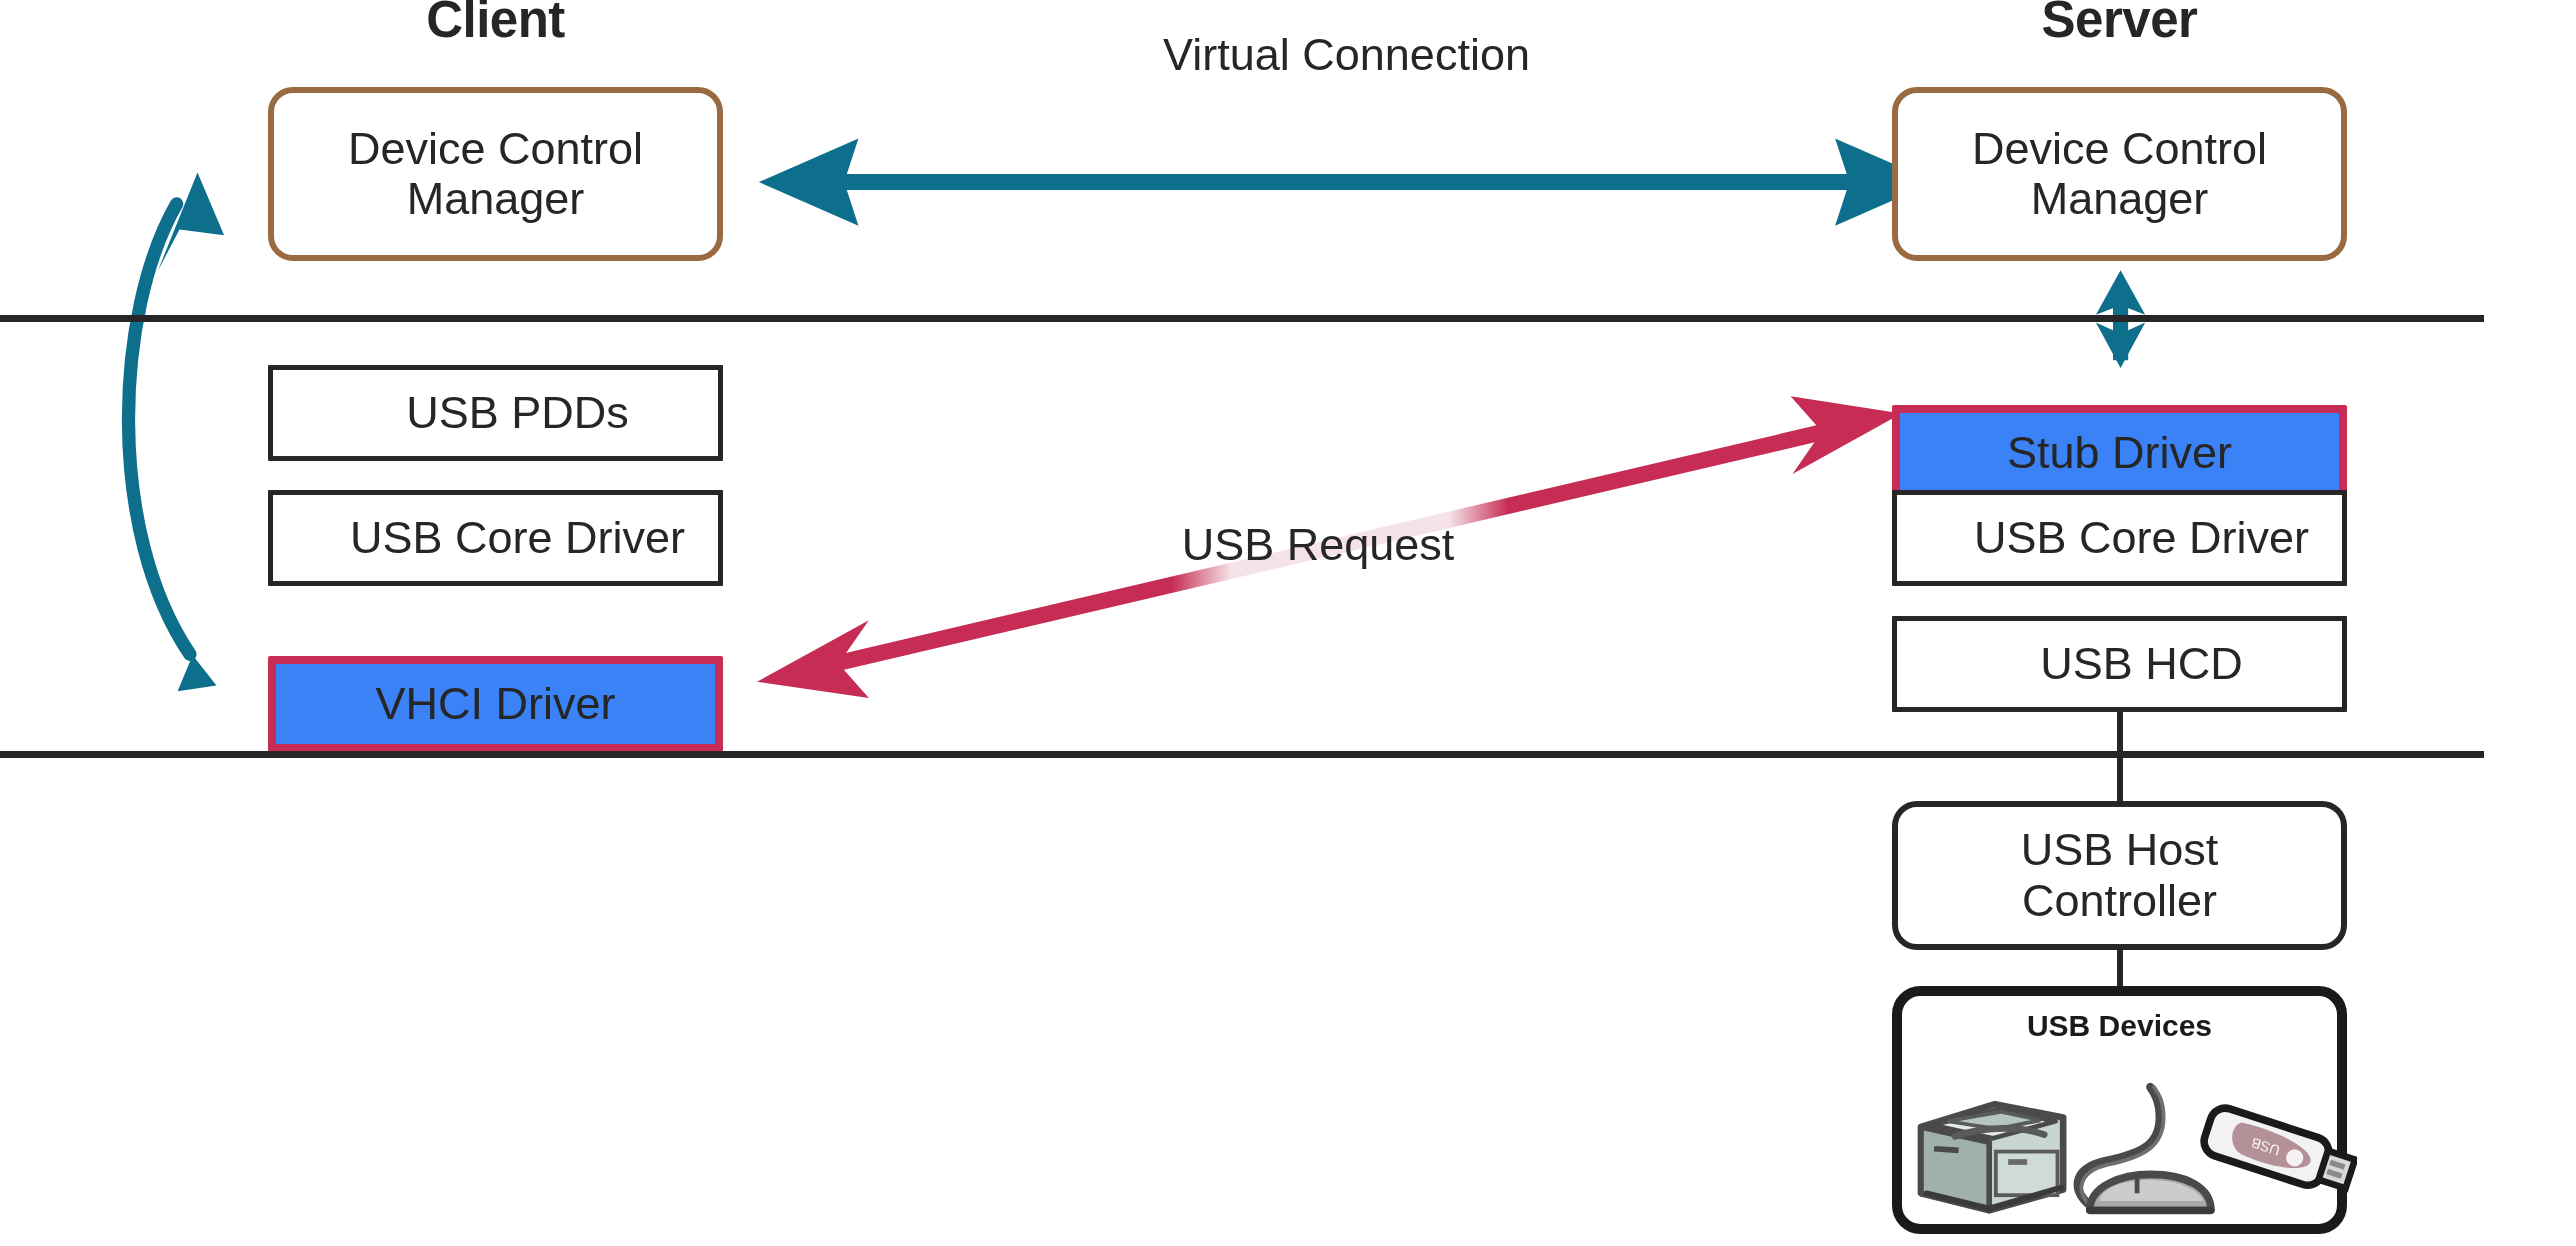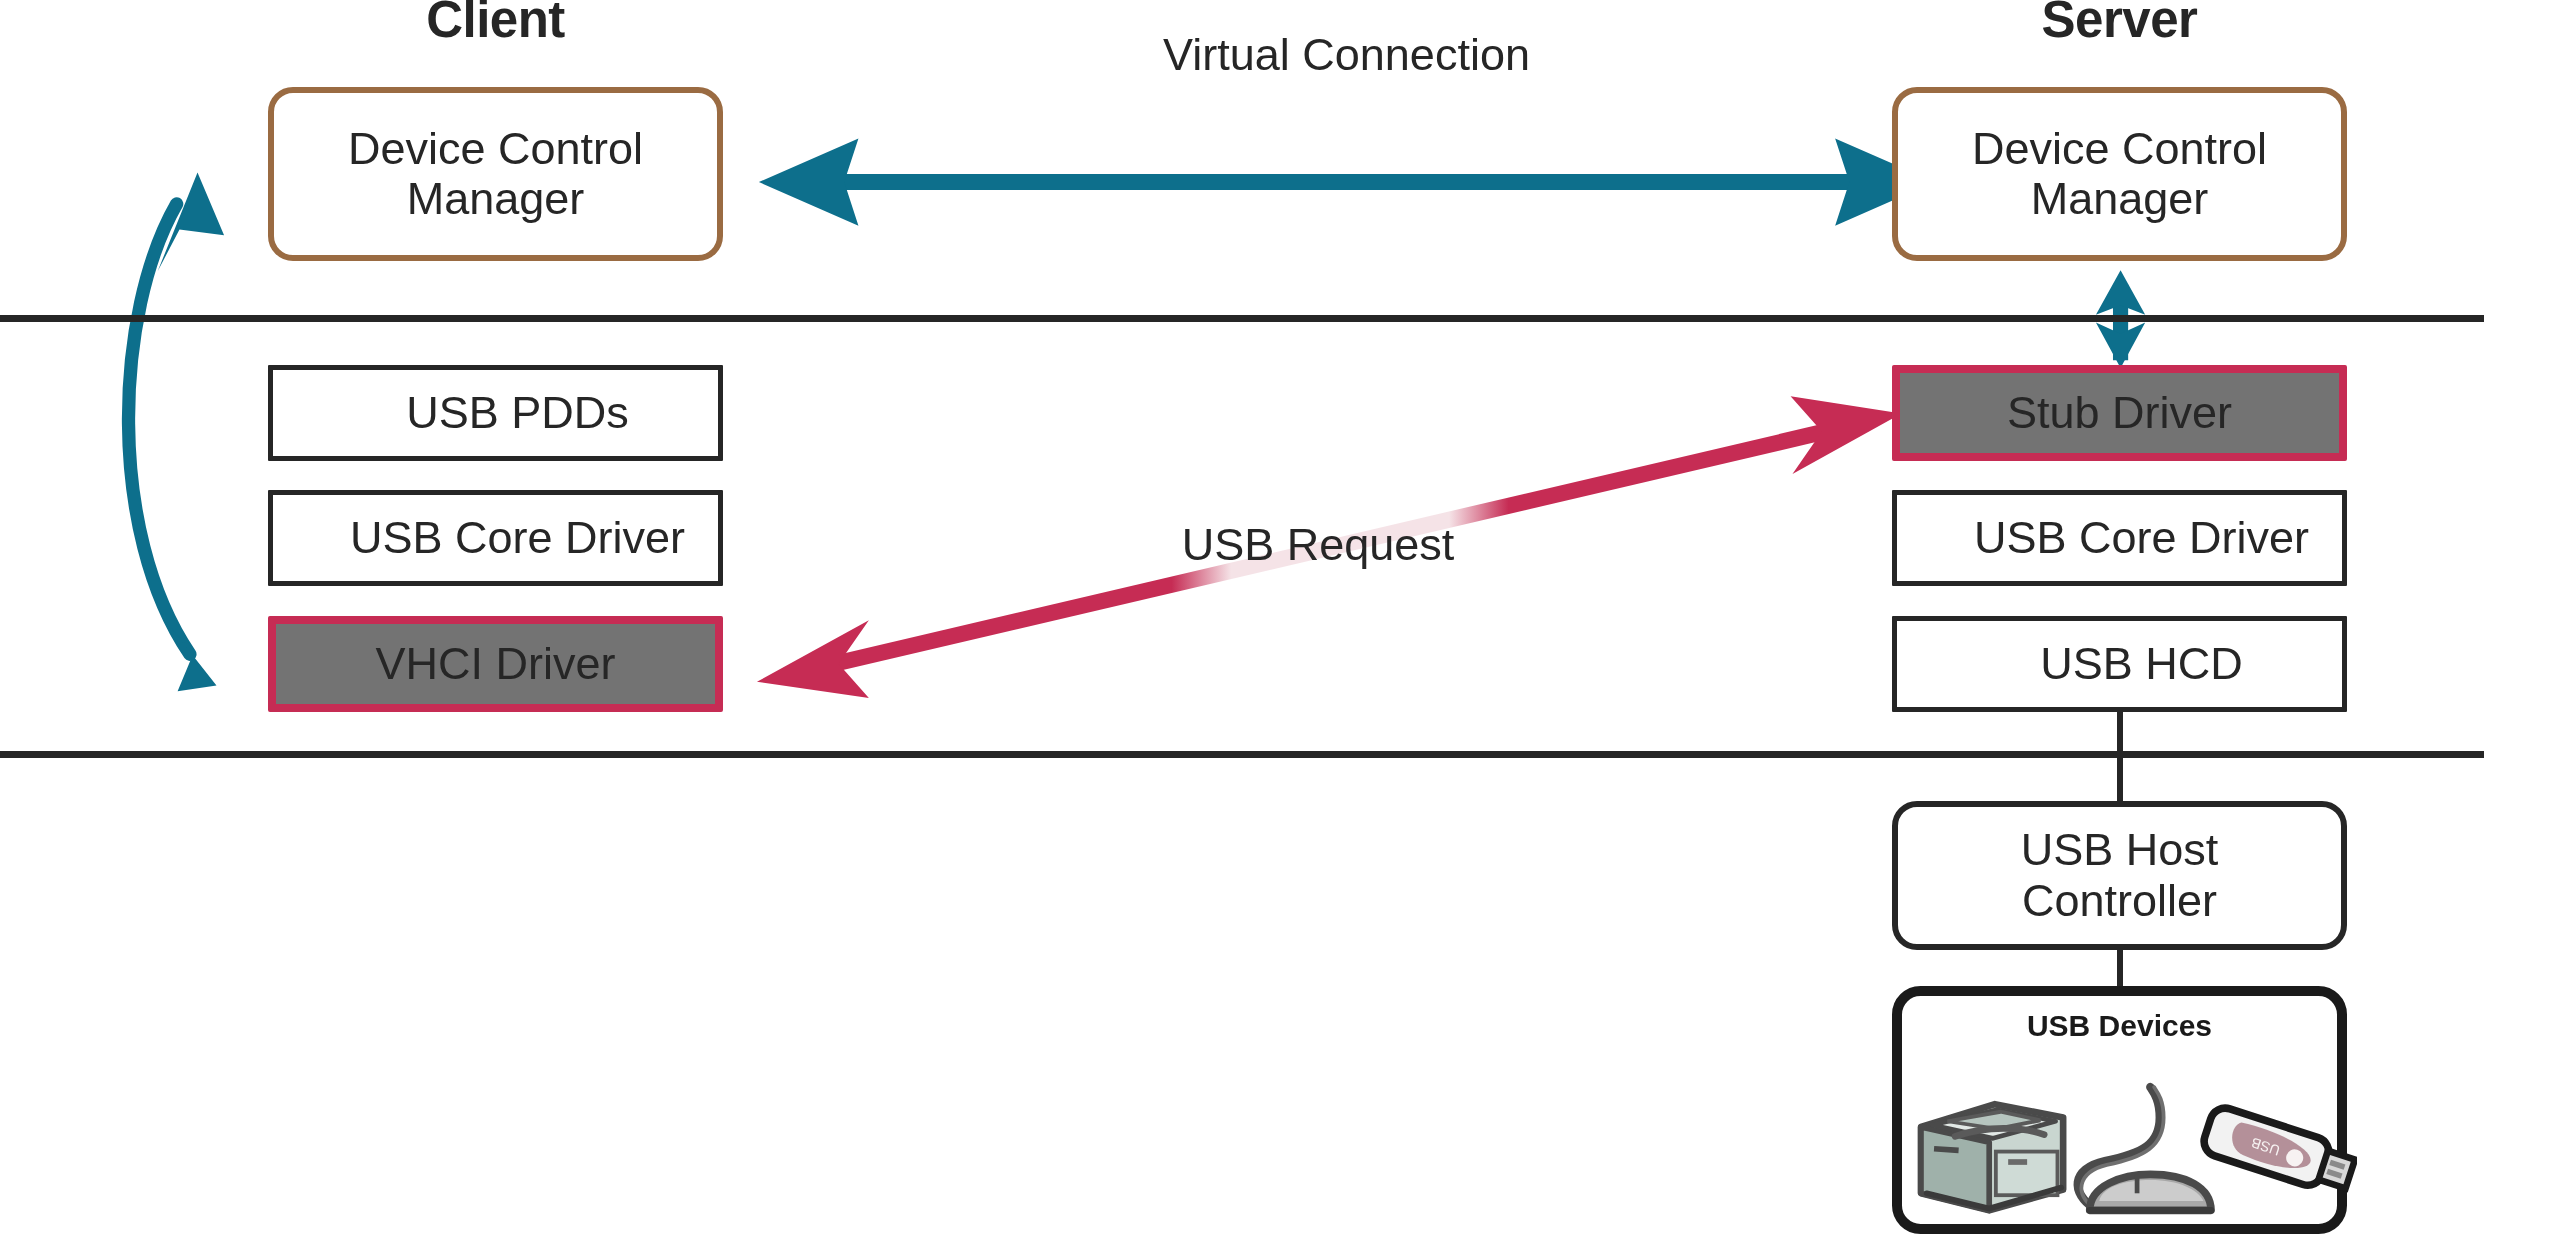--- a/index.html
+++ b/index.html
@@ -52,22 +52,23 @@
     border: 6.6px solid #9a6b42;
     border-radius: 25px;
   }
   .node.rounded-dark {
     border: 6.6px solid #262626;
     border-radius: 25px;
     justify-content: center;
   }
   .node.highlight {
     border: 8.5px solid #c62c54;
-    background: #737373;
+    background: #3b82f6;
     border-radius: 1.9px;
+    margin-top: 40px;
   }
   .node.devices-box {
     border: 10.4px solid #1a1a1a;
     border-radius: 28.5px;
     align-items: flex-start;
     justify-content: center;
     background: #ffffff;
   }
 
   

